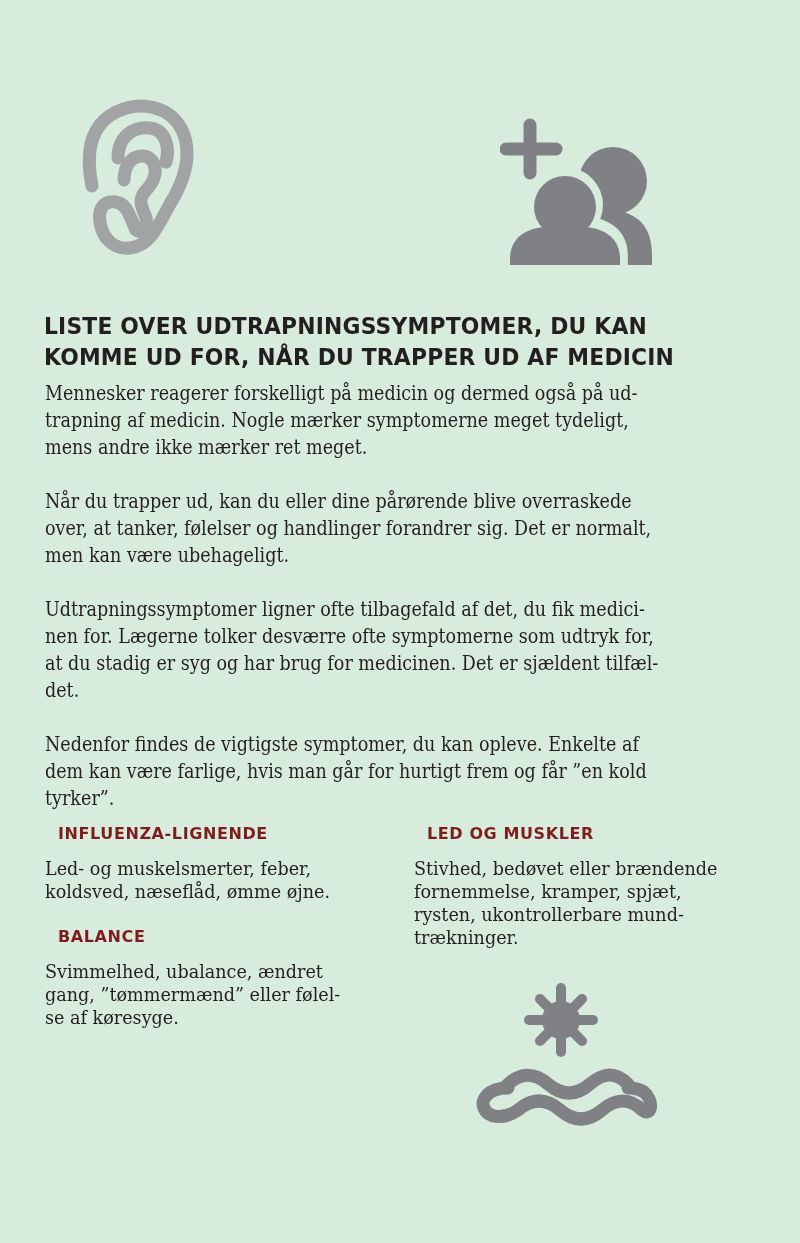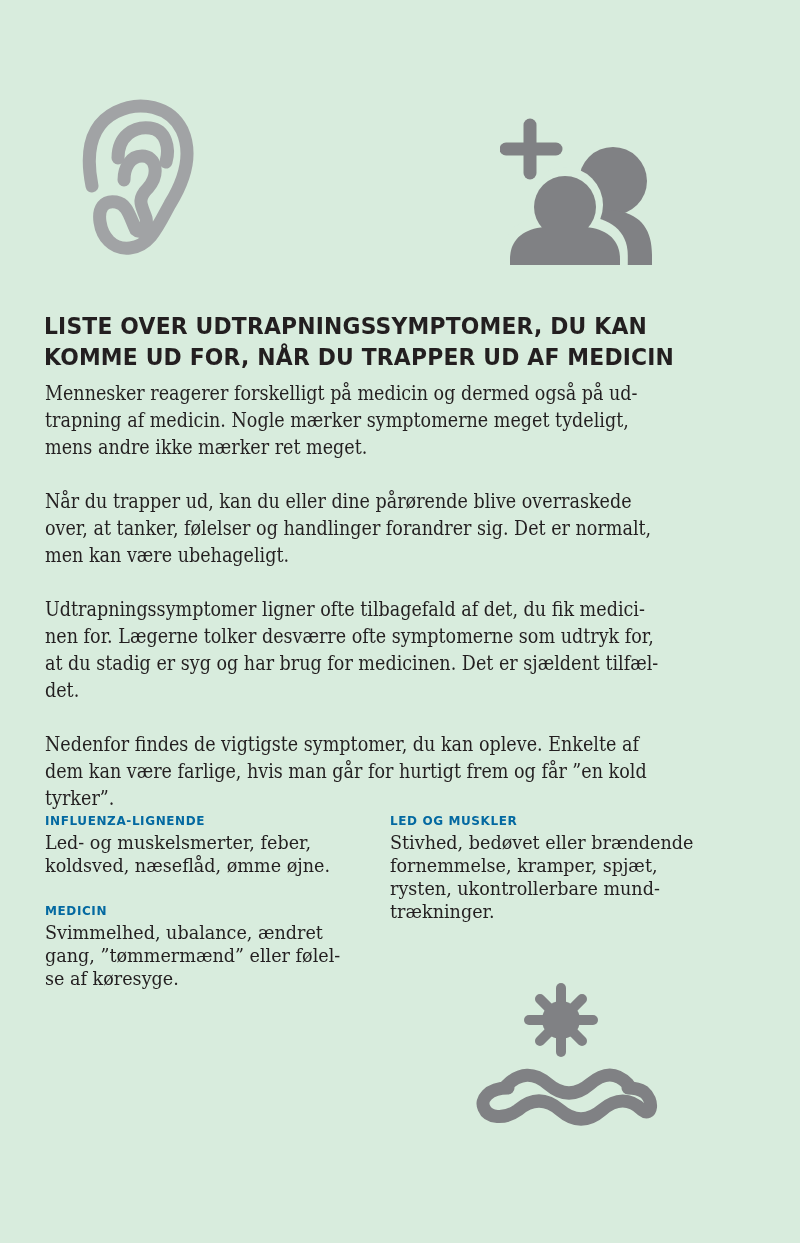--- a/index.html
+++ b/index.html
@@ -54,30 +54,30 @@
       margin: 0 0 27px 0;
     }
     .body-text p span { display: block; white-space: nowrap; }
 
     .col {
       position: absolute;
       top: 811px;
       width: 380px;
     }
     .col.left { left: 45px; }
-    .col.right { left: 390px; }
+    .col.right { left: 414px; }
     .section { margin-bottom: 24px; }
     .section h3 {
-      margin: 0;
+      margin: 13px;
       font-family: "DejaVu Sans", sans-serif;
       font-weight: bold;
-      font-size: 12px;
+      font-size: 16px;
       line-height: 20px;
       letter-spacing: 0.6px;
-      color: #0369a1;
+      color: #7f1d1d;
     }
     .section h3 span { display: block; white-space: nowrap; }
     .section .desc {
       font-family: "DejaVu Serif", serif;
       font-size: 18.5px;
       line-height: 23px;
       color: #231f20;
       transform: scaleX(0.95);
       transform-origin: left top;
     }
@@ -146,21 +146,21 @@
     <h3>
       <span>INFLUENZA-LIGNENDE</span>
     </h3>
     <div class="desc">
       <span>Led- og muskelsmerter, feber,</span>
       <span>koldsved, næseflåd, ømme øjne.</span>
     </div>
   </div>
   <div class="section">
     <h3>
-      <span>MEDICIN</span>
+      <span>BALANCE</span>
     </h3>
     <div class="desc">
       <span>Svimmelhed, ubalance, ændret</span>
       <span>gang, ”tømmermænd” eller følel-</span>
       <span>se af køresyge.</span>
     </div>
   </div>
 </div>
 
 <div class="col right">

